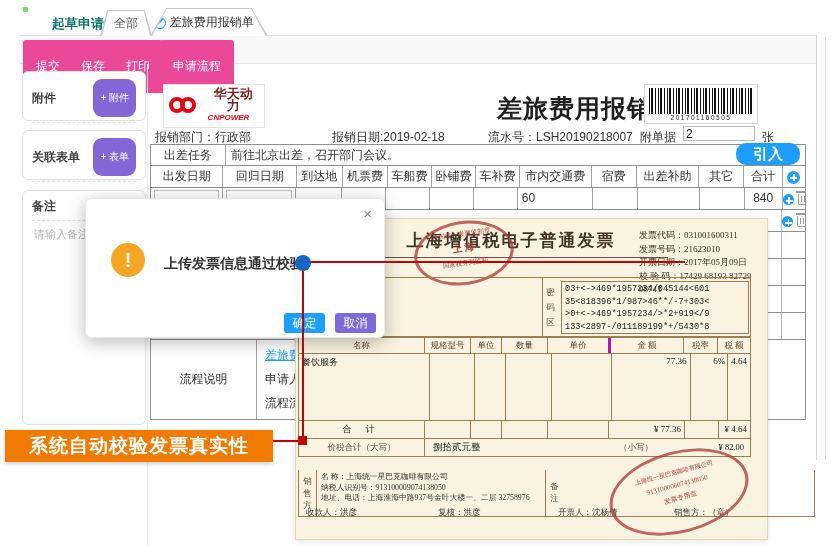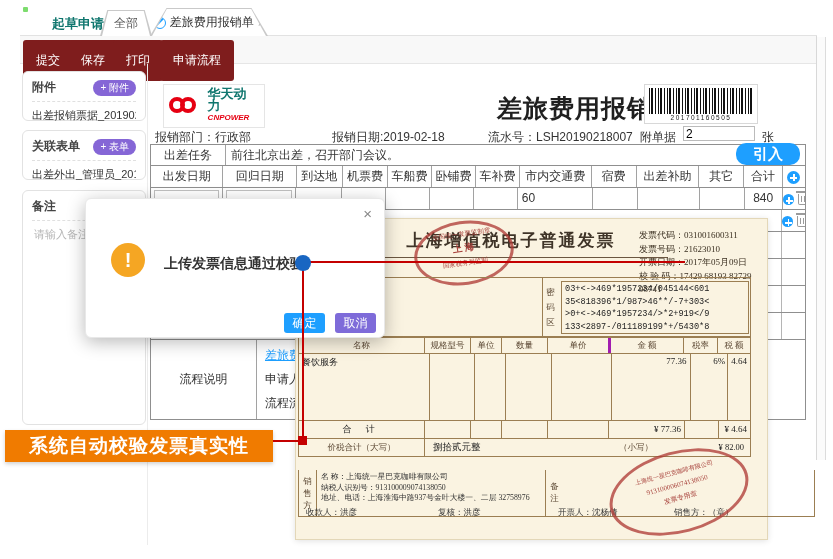--- a/index.html
+++ b/index.html
@@ -10,27 +10,27 @@
   
   .tabstrip{left:20px;top:8px;width:797px;height:28px;background:#fff;border-bottom:1px solid #e2e2e2;}
   .draft-icon{width:15px;height:15px;border-radius:3px;background:linear-gradient(135deg,#35c3d8,#1e88e5);position:relative;}
   .draft-icon::after{content:"";position:absolute;right:2px;bottom:2px;width:5px;height:5px;background:#7ddc6e;border-radius:1px;}
   .tab{clip-path:polygon(0 100%,14% 0,86% 0,100% 100%);background:#c9c9c9;}
   .tab .in{position:absolute;inset:1px 2px 0 2px;clip-path:polygon(0 100%,13% 0,87% 0,100% 100%);
            background:#fff;display:flex;align-items:center;justify-content:center;gap:4px;font-size:12px;color:#555;}
   .oicon{width:10px;height:10px;border:1.5px solid #1e9fff;border-radius:50%;position:relative;display:inline-block;}
   .oicon::before{content:"";position:absolute;left:3.6px;top:-1px;width:1.5px;height:11px;background:#1e9fff;transform:rotate(45deg);}
   .toolbar{left:20px;top:36px;width:797px;height:28px;background:#f8f8f8;border-bottom:1px solid #e6e6e6;}
-  .btn{display:inline-block;background:#7f1d1d;color:#fff;font-size:12px;border-radius:3px;
-       padding:13px 13px;line-height:15px;cursor:pointer;text-align:center;}
+  .btn{display:inline-block;background:#ec4899;color:#fff;font-size:12px;border-radius:3px;
+       padding:19px 13px;line-height:15px;cursor:pointer;text-align:center;}
   
   .card{left:22px;width:124px;background:#fff;border:1px solid #e2e2e2;border-radius:6px;padding:7px 9px;}
   .card .hd{display:flex;justify-content:space-between;align-items:center;border-bottom:1px dashed #e0e0e0;padding-bottom:5px;}
   .card .ttl{font-size:12px;font-weight:bold;color:#444;}
-  .pill{background:#8566d6;color:#fff;font-size:10px;border-radius:9px;padding:1px 7px;white-space:nowrap;cursor:pointer;}
+  .pill{background:#8566d6;color:#fff;font-size:10px;border-radius:9px;padding:12px 7px;white-space:nowrap;cursor:pointer;}
   .card .item{font-size:11px;color:#333;margin-top:6px;white-space:nowrap;overflow:hidden;}
   .remark-in{border:none;outline:none;font-size:11px;color:#333;width:100%;margin-top:6px;
              font-family:inherit;background:transparent;}
   .remark-in::placeholder{color:#b5b5b5;}
   
   .cellrow{display:flex;border:1px solid #8f8f8f;border-top:none;background:#fff;}
   .c{border-right:1px solid #a2a2a2;font-size:12px;text-align:center;overflow:hidden;}
   .c:last-child{border-right:none;}
   .icon-plus{width:13px;height:13px;border-radius:50%;background:#1e9fff;position:relative;display:inline-block;vertical-align:middle;cursor:pointer;}
   .icon-plus::before{content:"";position:absolute;left:5.8px;top:3px;width:1.5px;height:7px;background:#fff;}
@@ -106,21 +106,21 @@
     </div>
     <input class="remark-in" placeholder="请输入备注" style="">
   </div>
 
   <div class="abs" style="left:163px;top:84px;width:102px;height:44px;border:1px solid #e5e5e5;display:flex;align-items:center;gap:5px;padding:0 5px;background:#fff;">
     <span style="position:relative;width:34px;height:20px;">
       <span style="position:absolute;left:0;top:1px;width:16px;height:16px;border:4px solid #e60012;border-radius:50%;box-sizing:border-box;"></span>
       <span style="position:absolute;left:11px;top:1px;width:16px;height:16px;border:4px solid #e60012;border-radius:50%;box-sizing:border-box;"></span>
     </span>
     <span style="display:flex;flex-direction:column;line-height:12px;">
-      <b style="font-size:13px;color:#0f766e;">华天动力</b>
+      <b style="font-size:13px;color:#7f1d1d;text-align:center;">华天动力</b>
       <i style="font-size:8px;color:#e60012;font-weight:bold;">CNPOWER</i>
     </span>
   </div>
   <div class="abs" style="left:478px;top:92px;width:220px;text-align:center;font-size:25px;font-weight:bold;color:#1f1f1f;letter-spacing:1px;">差旅费用报销单</div>
   <div class="abs" style="left:644px;top:84px;width:114px;height:40px;border:1px solid #d8d8d8;background:#fff;text-align:center;">
     <div style="margin:3px 4px 0;height:26px;background:repeating-linear-gradient(90deg,#111 0 1px,#fff 1px 2px,#111 2px 4px,#fff 4px 6px,#111 6px 7px,#fff 7px 9px);"></div>
     <div style="font-size:6.5px;letter-spacing:1.5px;color:#222;">201701160505</div>
   </div>
   <span class="abs" style="left:155px;top:129px;font-size:12px;">报销部门：行政部</span>
   <span class="abs" style="left:332px;top:129px;font-size:12px;">报销日期:2019-02-18</span>

